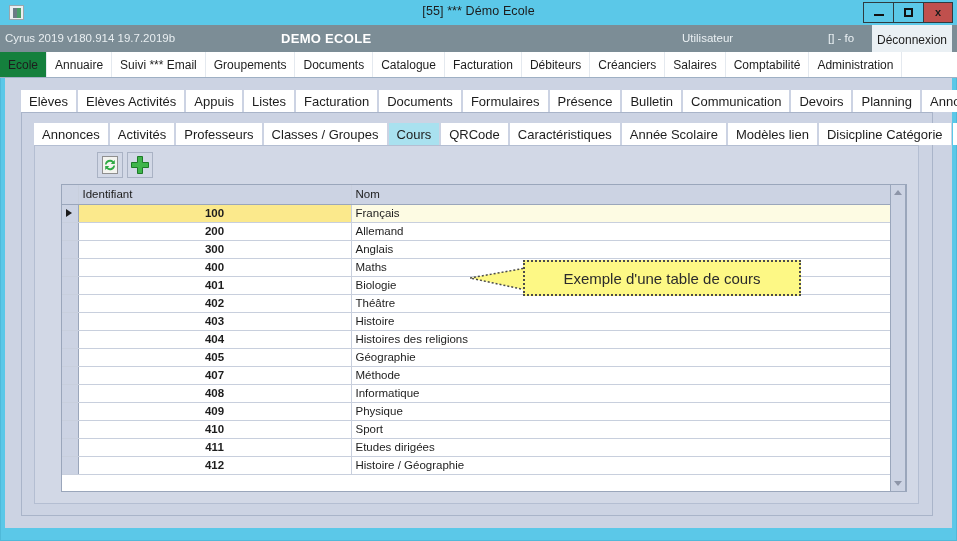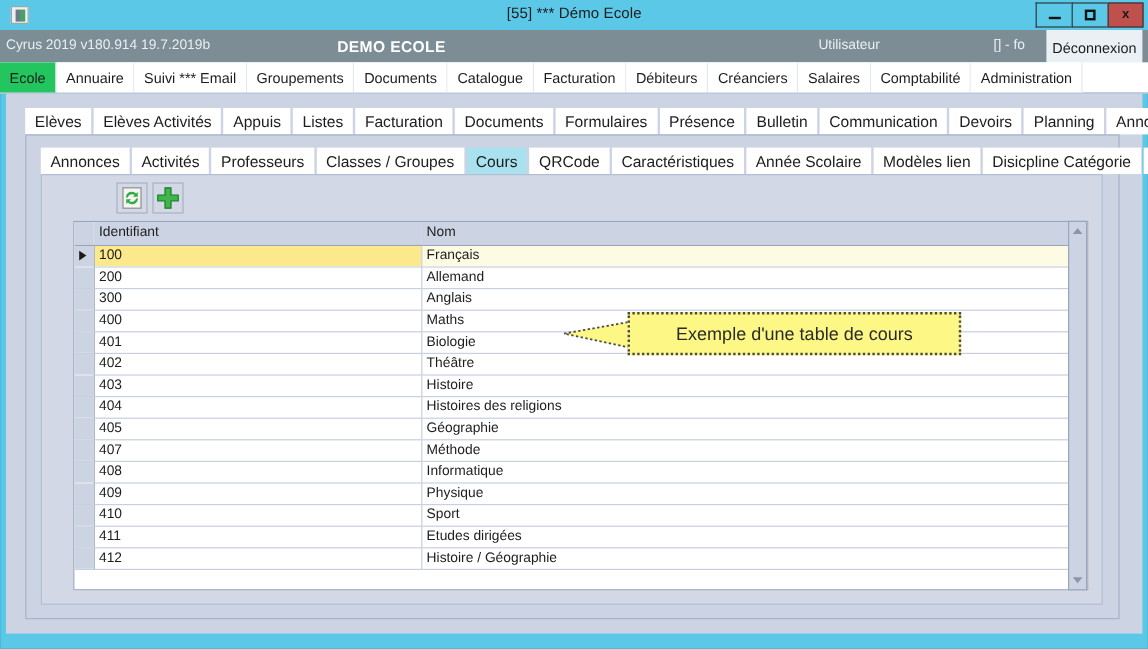--- a/index.html
+++ b/index.html
@@ -181,21 +181,21 @@
     align-items: center;
     padding: 0 8px;
     font-size: 12px;
     color: #1d1d1d;
     background: #ffffff;
     cursor: pointer;
     white-space: nowrap;
     border-right: 1px solid #e4e9ef;
   }
   .menubar .mitem.active {
-    background: #22c55e;
+    background: #15803d;
   }
 
   
   .panel2 {
     position: absolute;
     left: 5px; top: 78px;
     width: 947px;
     height: 450px;
     background: #ccd3e3;
     box-sizing: border-box;
@@ -298,21 +298,21 @@
     background: #ccd3e3;
     text-align: left;
     border-bottom: 1px solid #9aa6bb;
     color: #1d1d1d;
     height: 19px;
   }
   .col-gutter { width: 16px; }
   .col-id { width: 273px; }
   .col-nom { width: 540px; }
 
-  .grid-table td.cell-id { text-align: left; }
+  .grid-table td.cell-id { text-align: center; font-weight: bold; }
   .grid-table td.cell-gutter {
     background: #ccd3e3;
     border-right: 1px solid #9aa6bb;
     position: relative;
     padding: 0;
   }
   .grid-table tr.selected td.cell-id { background: #fbe98c; }
   .grid-table tr.selected td.cell-nom { background: #fdfbe3; }
   .row-marker {
     position: absolute;

